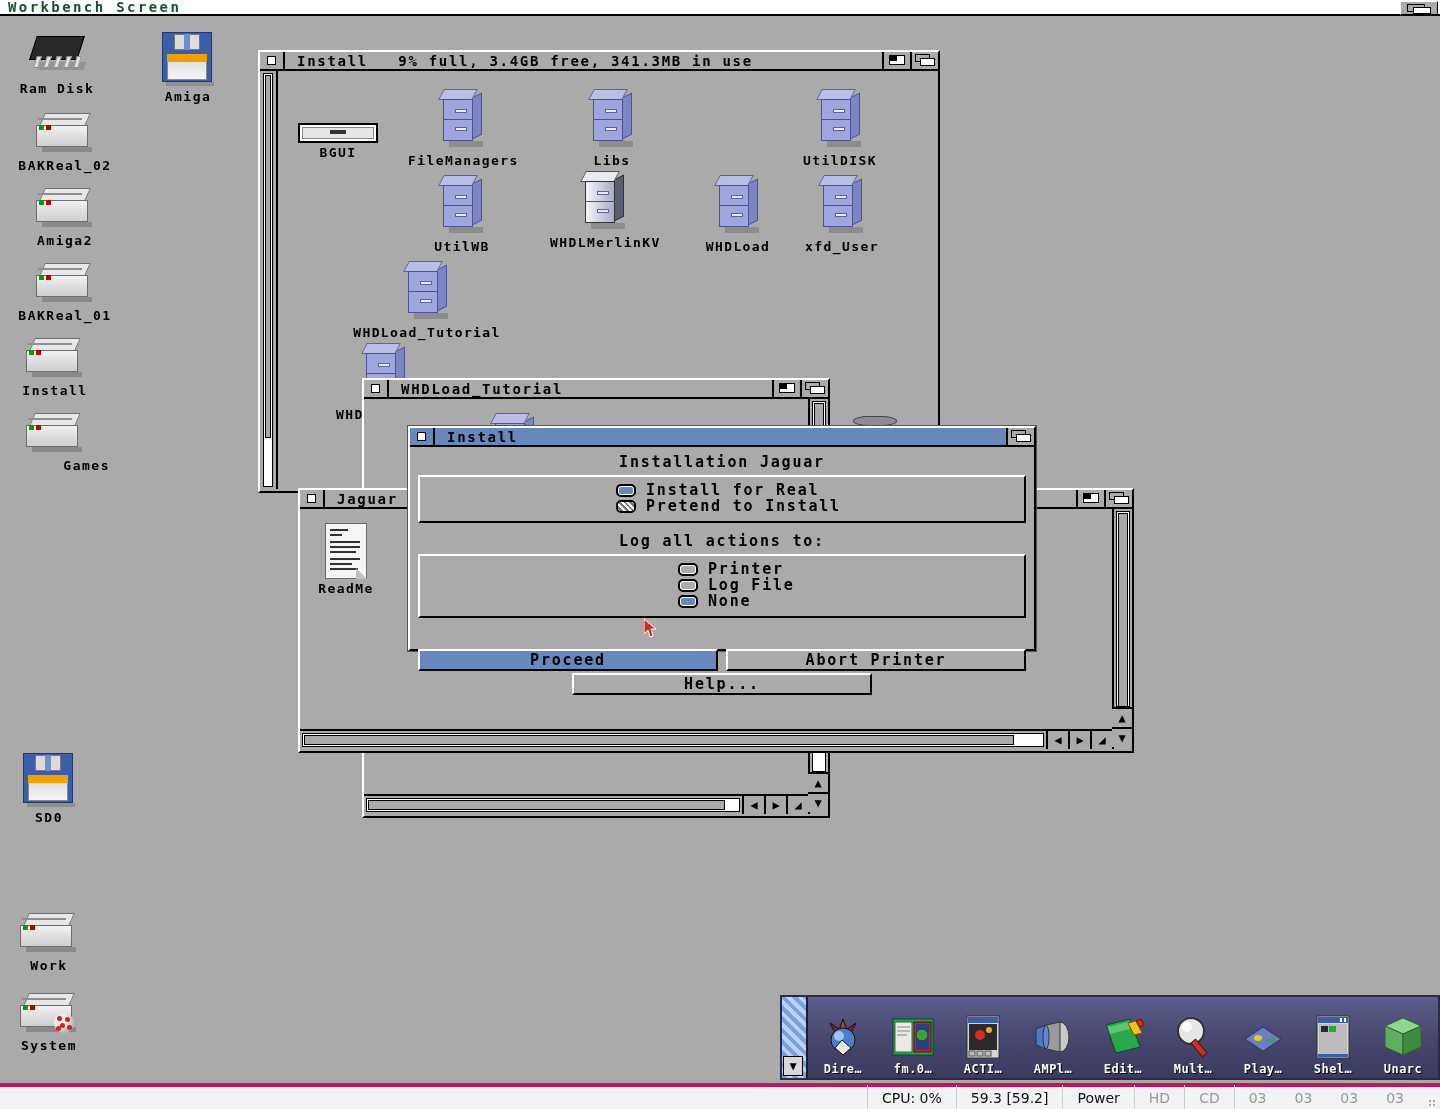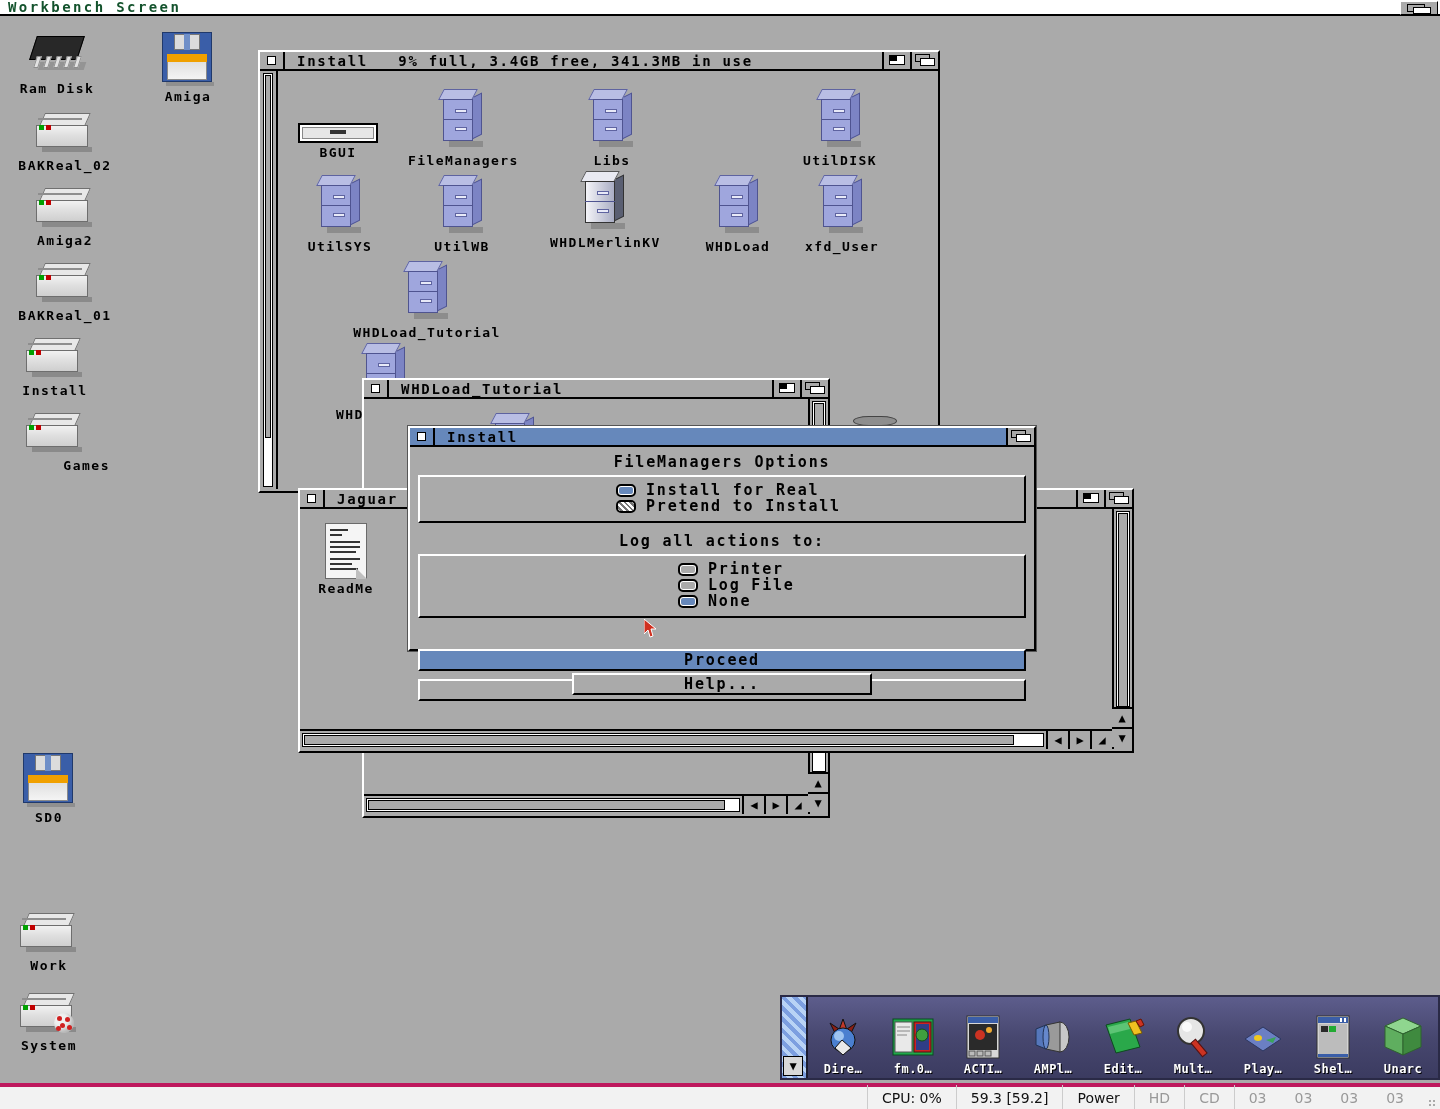--- a/index.html
+++ b/index.html
@@ -730,32 +730,20 @@
               <span class="side"></span>
               <span class="top"></span>
             <span class="front"></span>
               <span class="div" style="top:30px;"></span>
             <span class="h1"></span>
               <span class="h2"></span>
           </div>
           <div class="ilabel">Libs</div>
         </div>
 
-        <div class="win-icon" style="left:26px;top:104px;">
-          <div class="drawer-icon">
-            <span class="shadow"></span>
-              <span class="side"></span>
-              <span class="top"></span>
-            <span class="front"></span>
-              <span class="div" style="top:30px;"></span>
-            <span class="h1"></span>
-              <span class="h2"></span>
-          </div>
-          <div class="ilabel">UtilSYS</div>
-        </div>
 
         <div class="win-icon" style="left:290px;top:100px;">
           <div class="drawer-icon dark">
             <span class="shadow"></span>
               <span class="side"></span>
               <span class="top"></span>
             <span class="front"></span>
               <span class="div" style="top:30px;"></span>
             <span class="h1"></span>
               <span class="h2"></span>
@@ -972,21 +960,21 @@
         <div class="tb-gadgets">
           <div class="tb-g">
             <span class="depth-a"></span>
               <span class="depth-b"></span>
           </div>
         </div>
       </div>
 
       <div style="position:relative;height:200px;">
 
-        <div class="grp-title">FileManagers Options</div>
+        <div class="grp-title">Installation Jaguar</div>
         <div class="grp-box">
           <div class="radio-row">
             <span class="radio-mark on"></span>
             <span class="radio-label">Install for Real</span>
           </div>
           <div class="radio-row">
             <span class="radio-mark ghost"></span>
             <span class="radio-label">Pretend to Install</span>
           </div>
         </div>
@@ -1000,21 +988,21 @@
           <div class="radio-row" style="padding-left:258px;">
             <span class="radio-mark"></span>
             <span class="radio-label">Log File</span>
           </div>
           <div class="radio-row" style="padding-left:258px;">
             <span class="radio-mark on"></span>
             <span class="radio-label">None</span>
           </div>
         </div>
 
-        <div style="position:absolute;left:8px;right:8px;top:196px;display:flex;gap:8px;flex-direction:column;">
+        <div style="position:absolute;left:8px;right:8px;top:196px;display:flex;gap:8px;">
           <div class="btn sel" style="flex:1 1 0;">Proceed</div>
           <div class="btn" style="flex:1 1 0;">Abort Printer</div>
         </div>
         <div style="position:absolute;left:162px;top:220px;width:300px;">
           <div class="btn">Help...</div>
         </div>
       </div>
     </div>
 
     <svg id="pointer" style="left:644px;top:601px;" viewBox="0 0 14 20">

